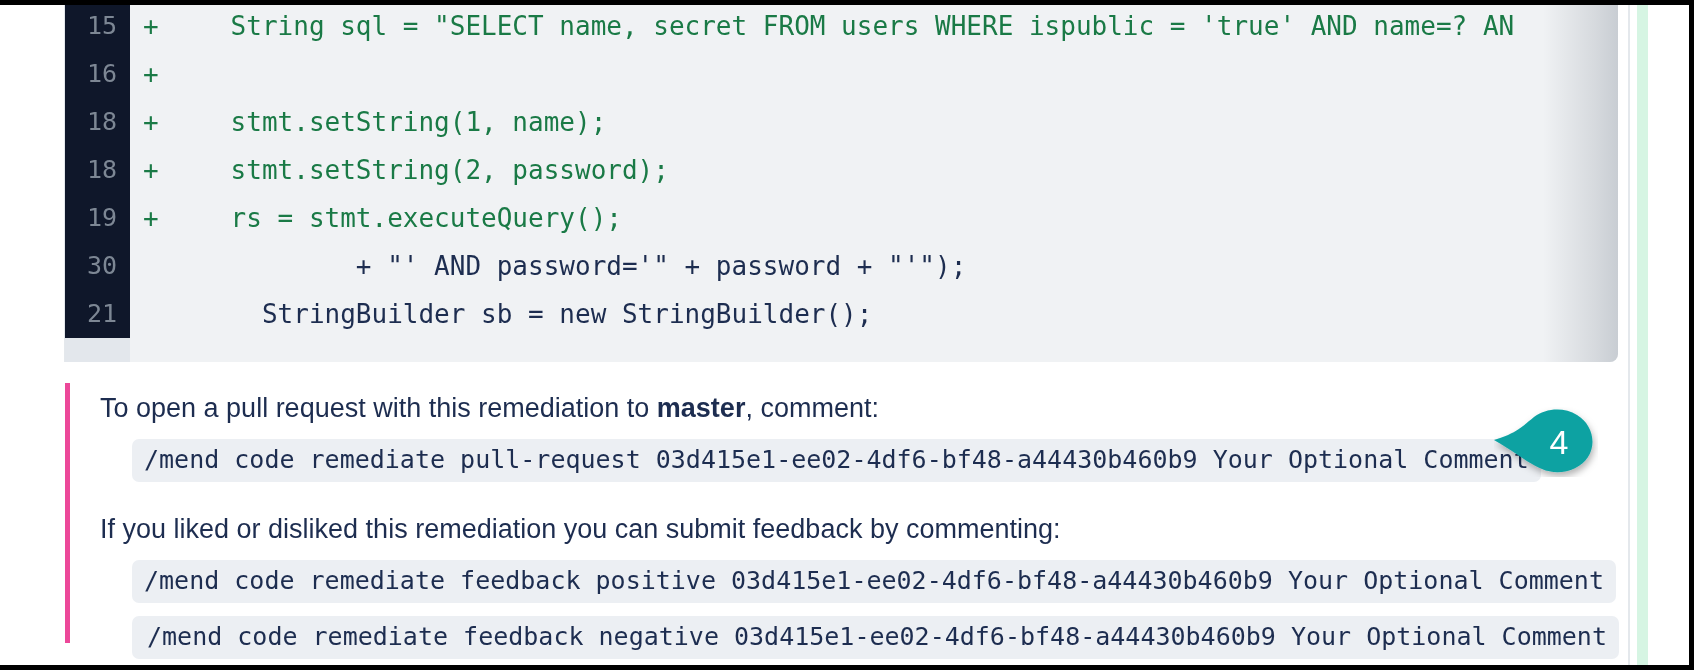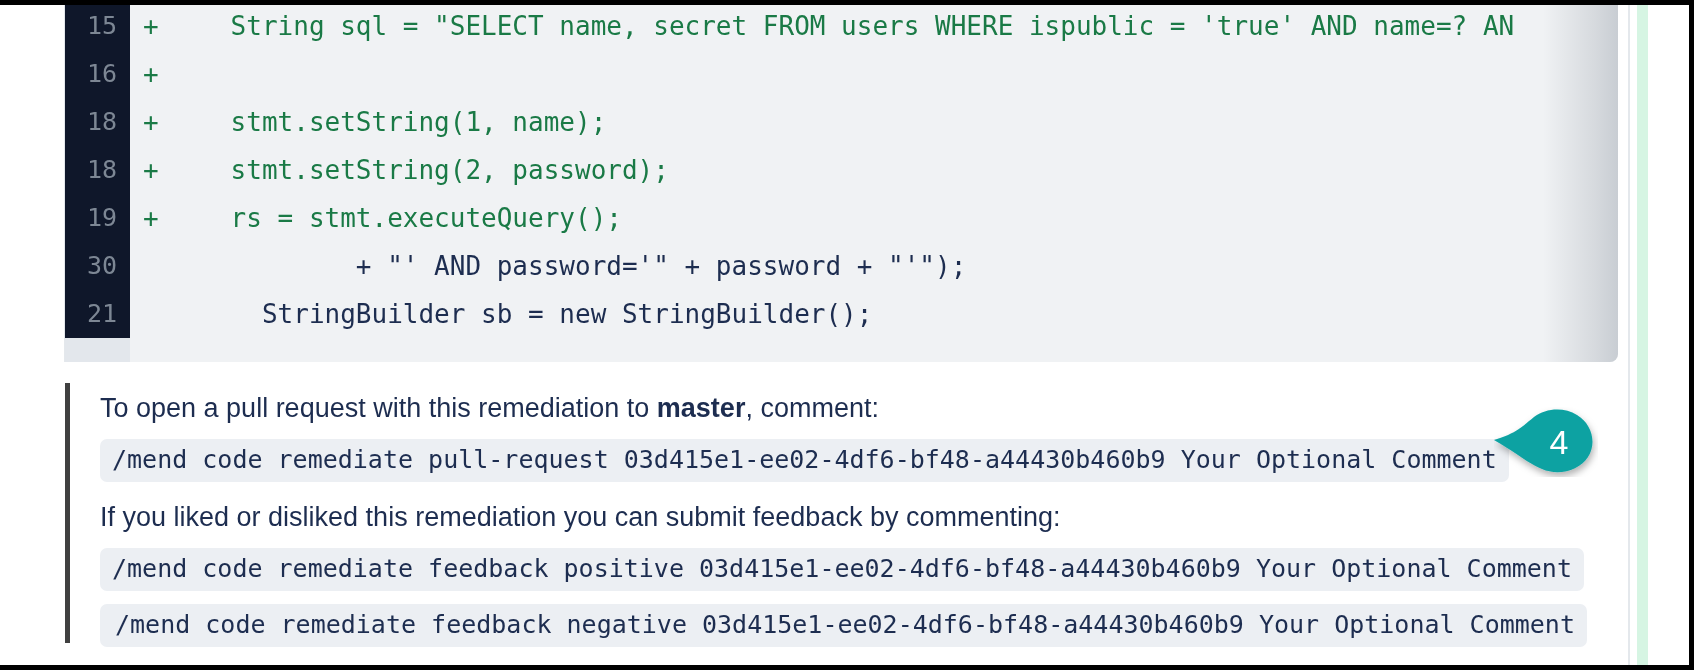--- a/index.html
+++ b/index.html
@@ -109,46 +109,47 @@
     pointer-events: none;
   }
 
   
   .remediation {
     position: absolute;
     left: 65px;
     top: 378px;
     width: 1560px;
     padding-left: 30px;
-    border-left: 5px solid #404040;
+    border-left: 5px solid #ec4899;
     height: 260px;
   }
   .rem-text {
     color: #1d2d50;
     font-size: 27px;
     font-family: "Liberation Sans", sans-serif;
     line-height: 34px;
     margin: 0;
     white-space: pre;
   }
   .rem-text b { font-weight: 700; }
   .rem-p1 { margin-top: 8px; }
-  .rem-p2 { margin-top: 18px; }
+  .rem-p2 { margin-top: 30px; }
 
   .code-chip {
     display: inline-block;
     background: #eceff3;
     border-radius: 7px;
     padding: 6px 12px 7px 12px;
     margin-top: 14px;
     color: #1d2d50;
     font-family: "DejaVu Sans Mono", "Liberation Mono", monospace;
     font-size: 25px;
     line-height: 30px;
     white-space: pre;
+    margin-left: 32px;
   }
   .chip-gap { margin-top: 13px; padding-left: 15px; }
 
   
   .step-marker {
     position: absolute;
     left: 1494px;
     top: 402px;
     width: 104px;
     height: 70px;

